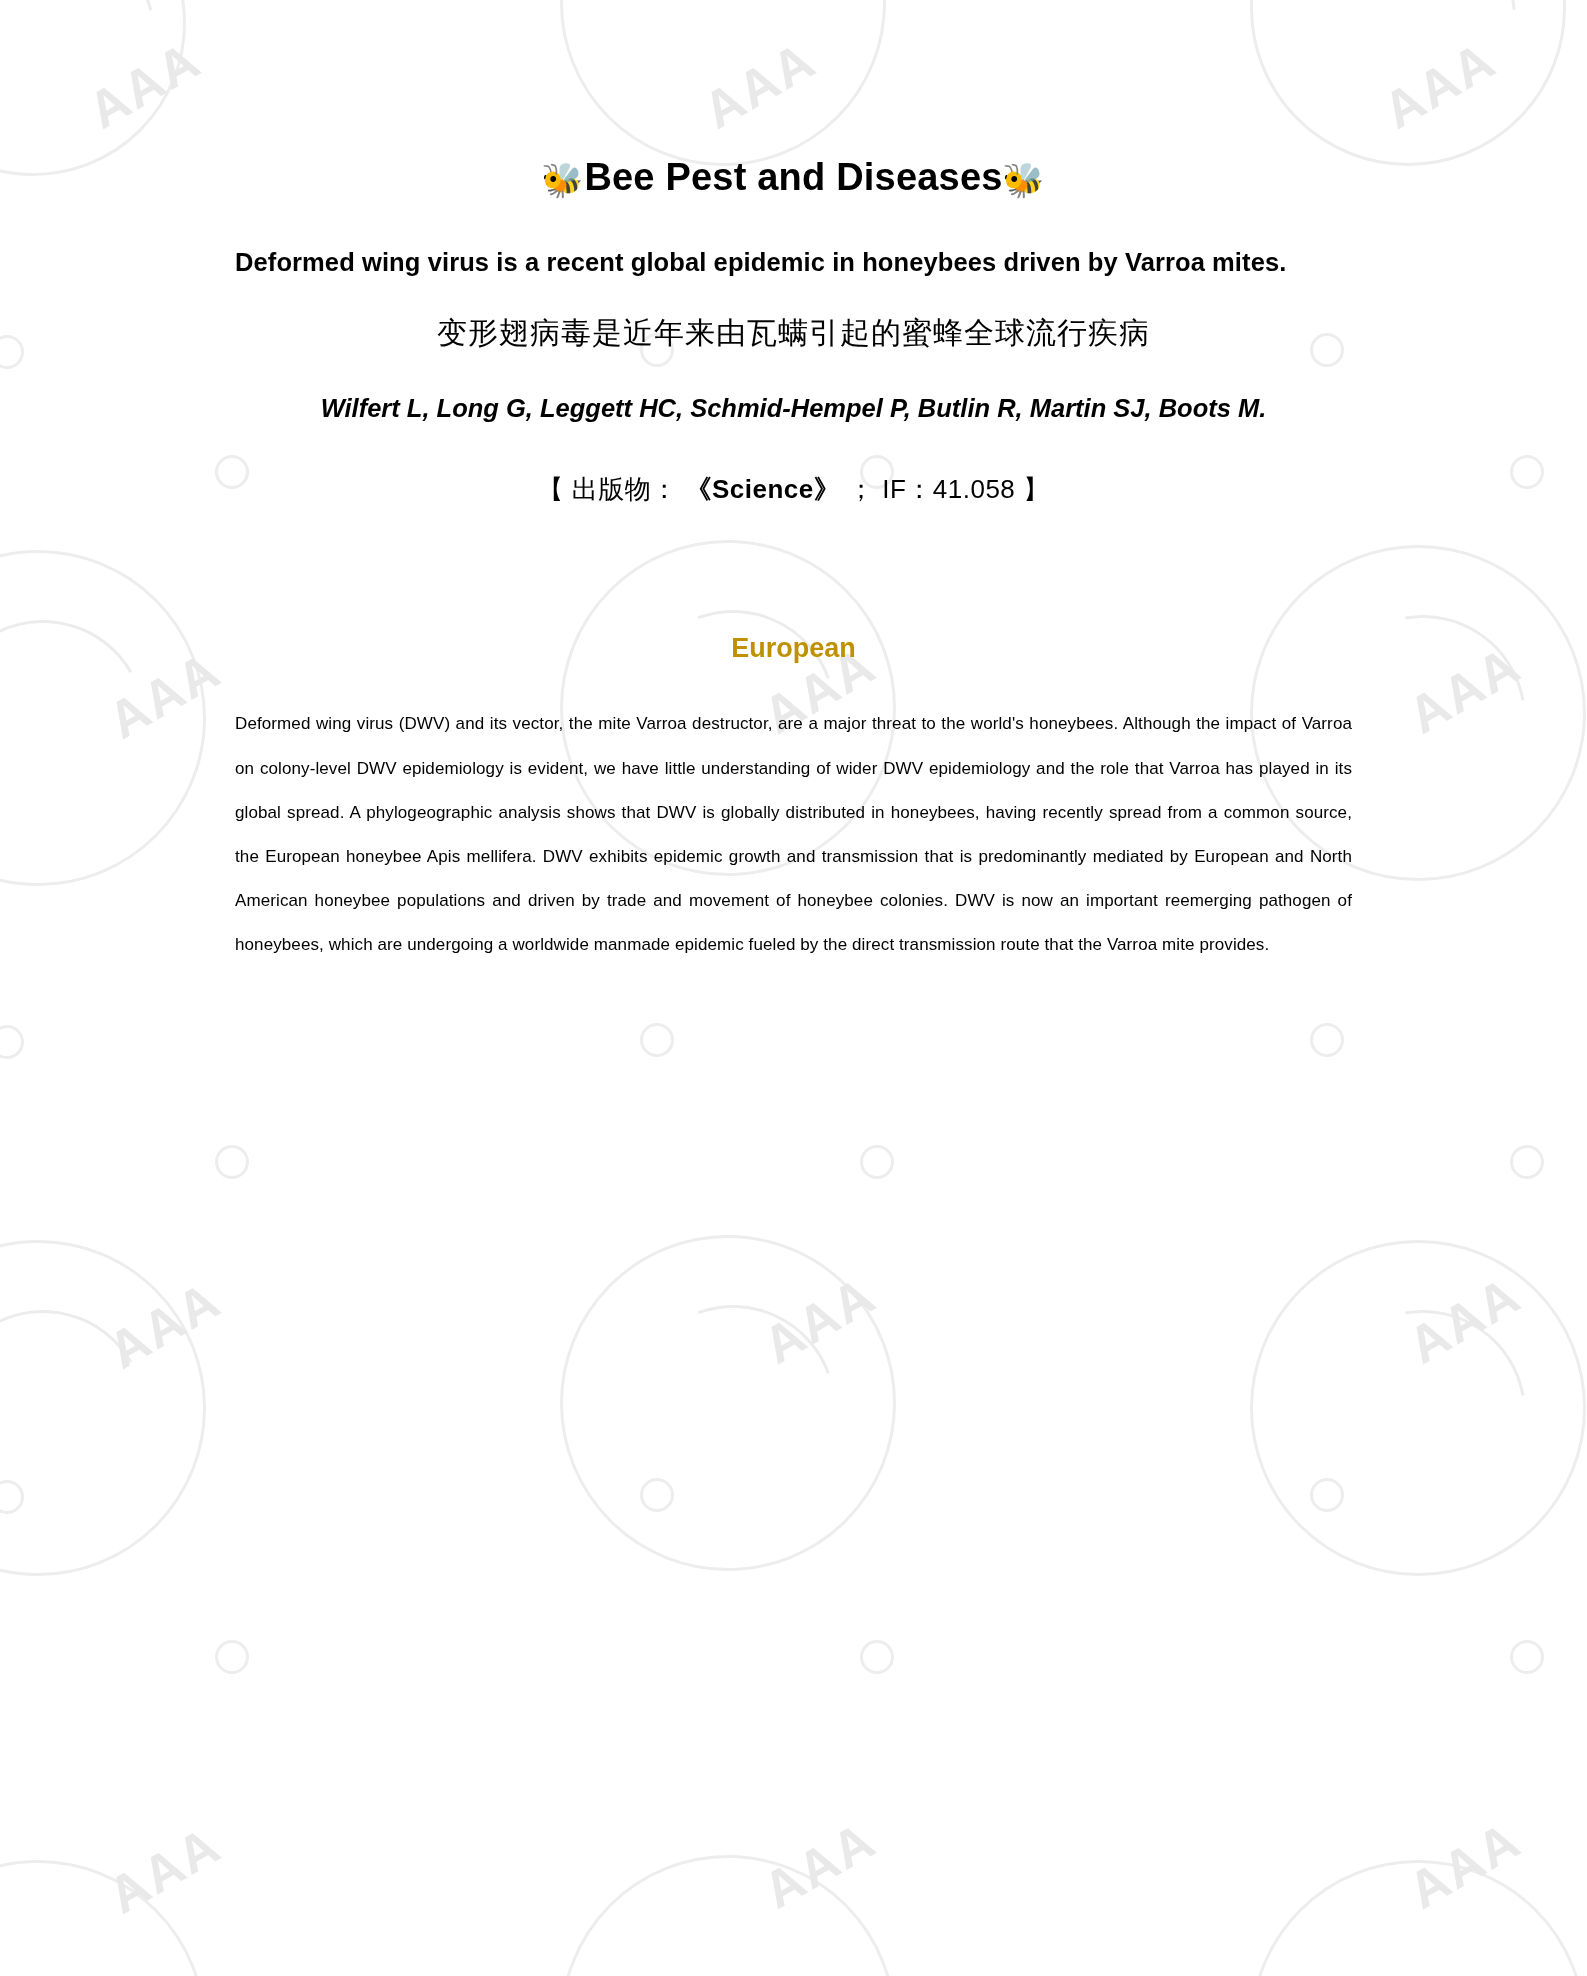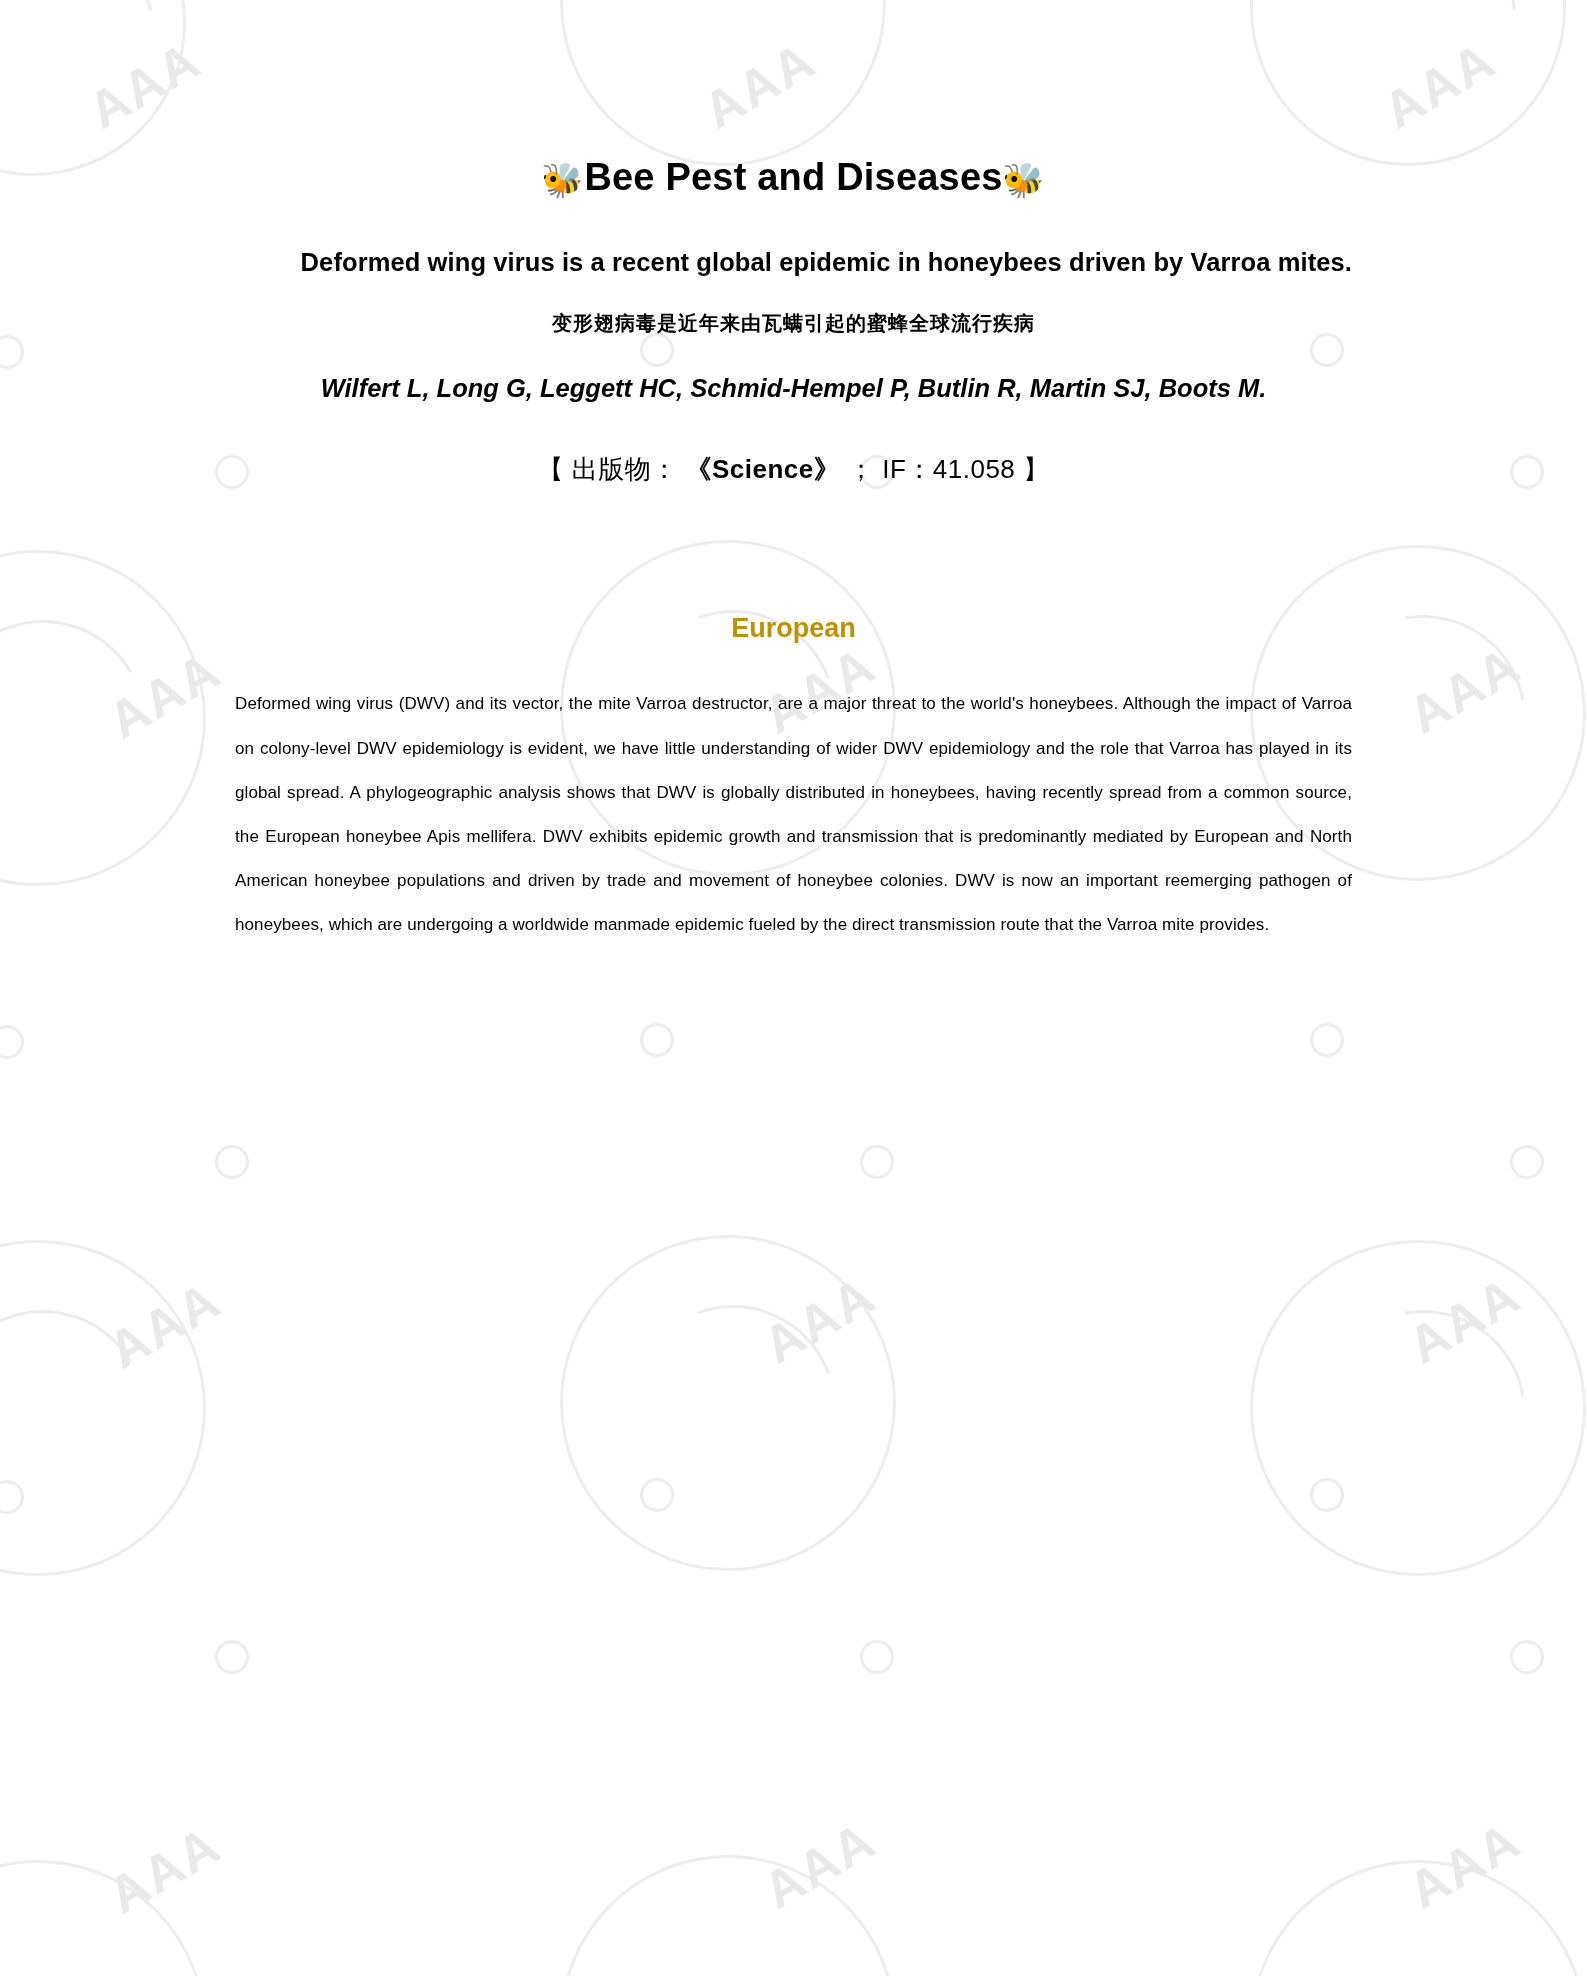--- a/index.html
+++ b/index.html
@@ -65,34 +65,34 @@
     margin: 0;
     padding-top: 155px;
     line-height: 1.2;
     letter-spacing: 0.2px;
   }
   .bee {
     font-size: 34px;
     vertical-align: -2px;
   }
   .subtitle-en {
-    text-align: right;
+    text-align: left;
     font-size: 25.5px;
     font-weight: bold;
     line-height: 2.6;
     margin: 28px 0 0 0;
     letter-spacing: 0.1px;
   }
   .subtitle-cn {
     text-align: center;
-    font-size: 20px;
+    font-size: 30px;
     line-height: 2.0;
     margin: 8px 0 0 0;
     letter-spacing: 1px;
-    font-weight: bold;
+    font-weight: normal;
   }
   .authors {
     text-align: center;
     font-size: 25.5px;
     font-weight: bold;
     line-height: 2.6;
     margin: 12px 0 0 0;
     font-style: italic;
   }
   .pubinfo {

